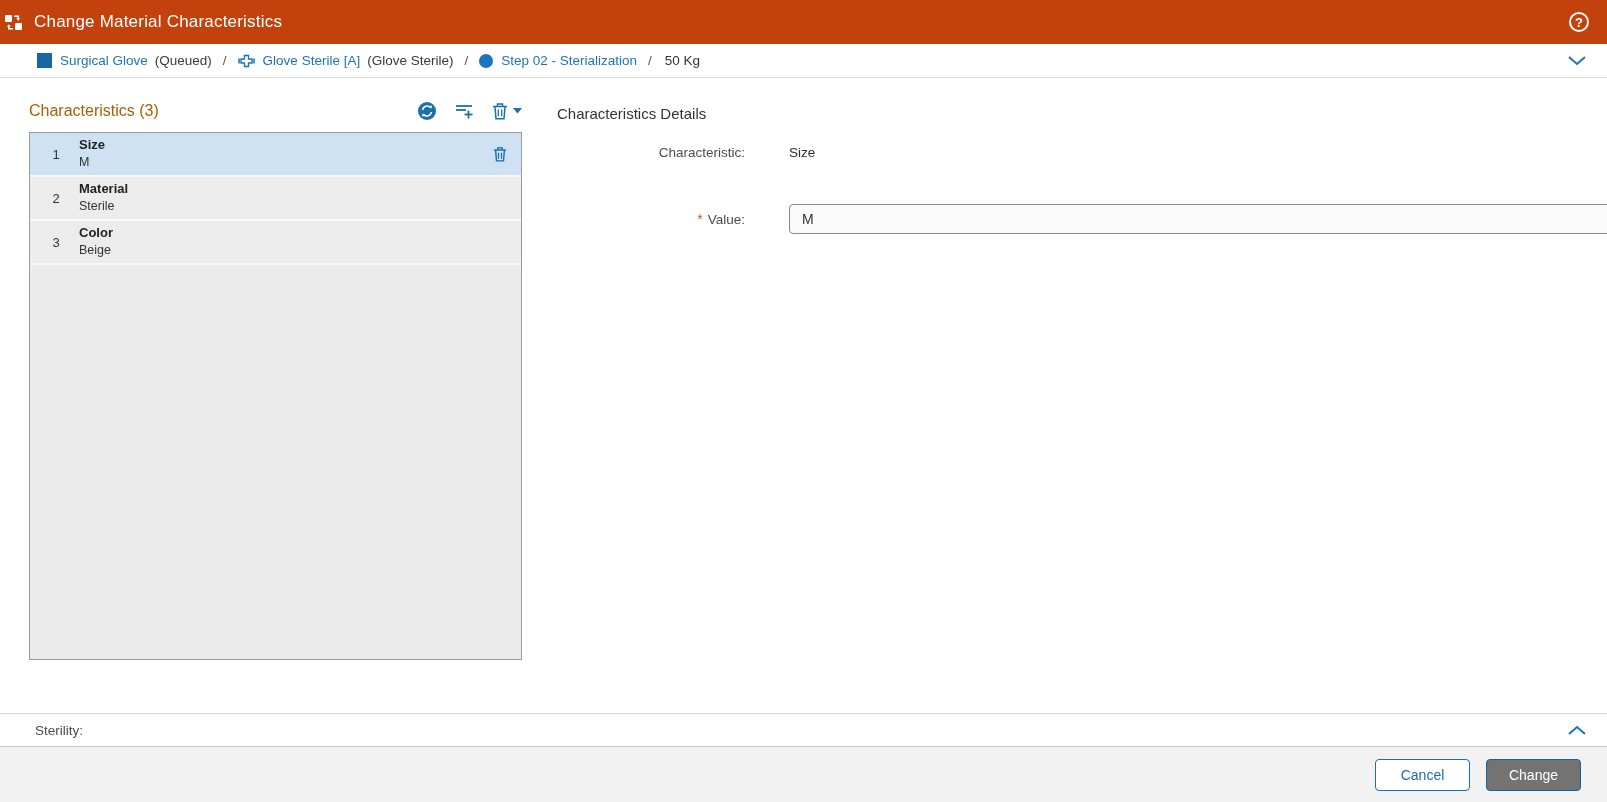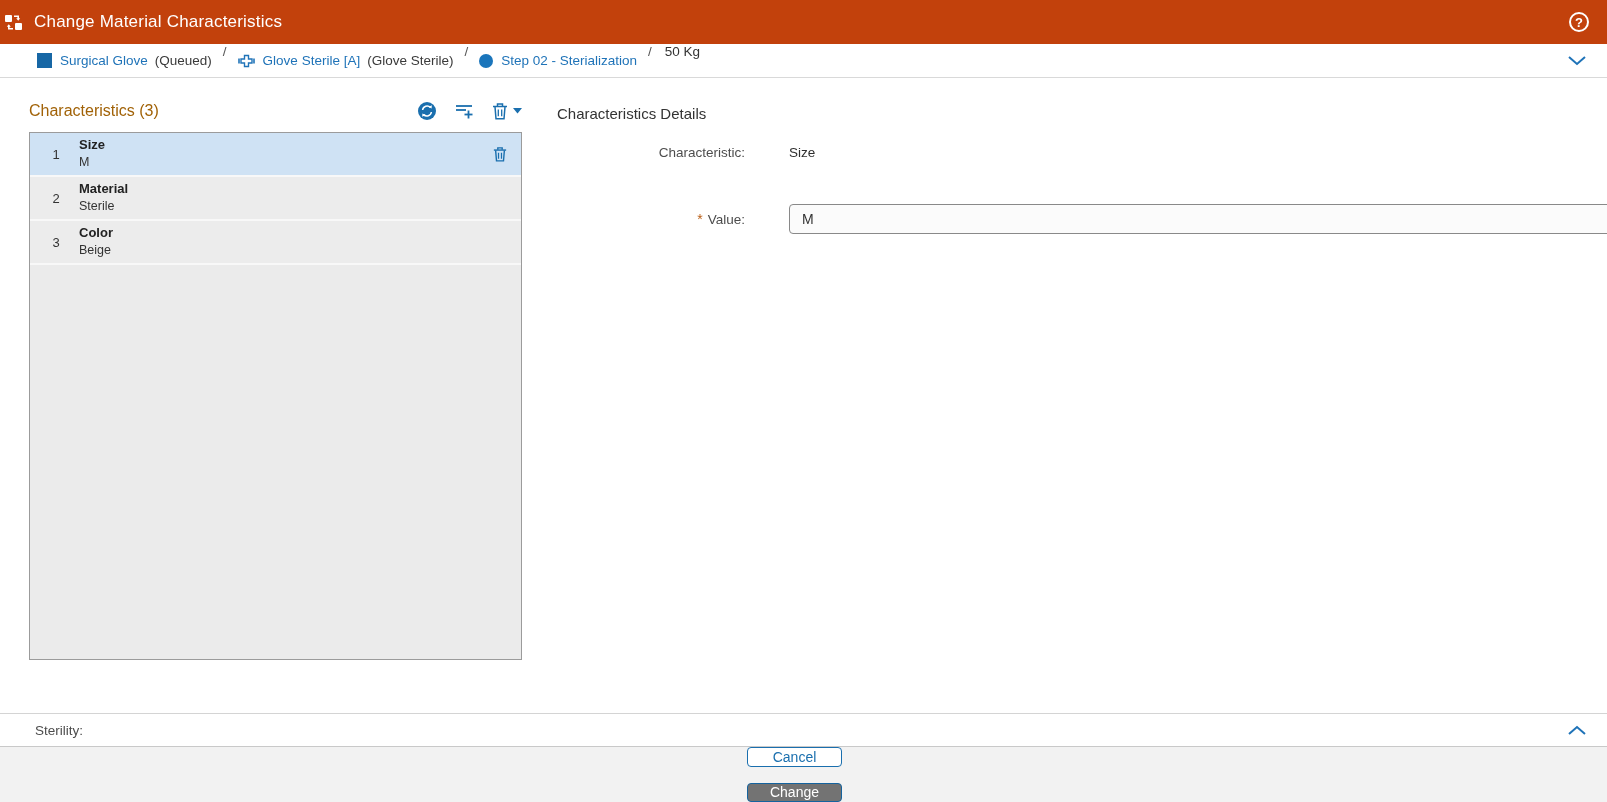--- a/index.html
+++ b/index.html
@@ -19,21 +19,21 @@
   .page-title { font-size:17px; margin-left:11px; font-weight:400; letter-spacing:.2px; }
   .help-icon {
     margin-left:auto; width:20px; height:20px; border:2px solid #fff; border-radius:50%;
     display:flex; align-items:center; justify-content:center;
     font-size:13px; font-weight:700; color:#fff; cursor:pointer;
   }
 
   
   .breadcrumb-bar {
     height:34px; background:#fff; border-bottom:1px solid #d9d9d9;
-    display:flex; padding:0 20px 0 37px; font-size:13.5px;
+    display:flex; align-items:center; padding:0 20px 0 37px; font-size:13.5px;
   }
   .crumb { display:flex; align-items:center; }
   .crumb-icon { display:flex; align-items:center; margin-right:8px; }
   .square-icon { width:15px; height:15px; background:#1767a5; }
   .circle-icon { width:14px; height:14px; border-radius:50%; background:#1a75bb; }
   .crumb-link { color:#1f73b8; cursor:pointer; }
   .crumb-status { color:#3a3a3a; margin-left:7px; }
   .crumb-sep { color:#555; margin:0 11px; }
   .quantity { color:#333; margin-left:2px; }
   .bc-chevron { margin-left:auto; display:flex; align-items:center; cursor:pointer; }
@@ -84,21 +84,21 @@
     position:absolute; left:0; right:0; bottom:55px; height:34px; background:#fff;
     border-top:1px solid #d4d4d4; border-bottom:1px solid #c9c9c9;
     display:flex; align-items:center; padding:0 20px 0 35px;
     font-size:13.5px; color:#4d4d4d;
   }
   .cm-chevron { margin-left:auto; display:flex; align-items:center; cursor:pointer; }
 
   
   .footer {
     position:absolute; left:0; right:0; bottom:0; height:55px; background:#f2f2f2;
-    display:flex; align-items:center; justify-content:flex-end; gap:16px; padding-right:18px;flex-direction:column;
+    display:flex; align-items:center; justify-content:flex-end; gap:16px; padding-right:26px;
   }
   .btn {
     height:32px; min-width:95px; border-radius:4px; font-size:14px; cursor:pointer;
     font-family:"Liberation Sans", sans-serif; padding:0 14px;
   }
   .btn-cancel { background:#fff; border:1px solid #1a6fae; color:#1a6fae; }
   .btn-change { background:#737373; border:1px solid #15639e; color:#fff; }
 
   svg { display:block; }
 </style>

